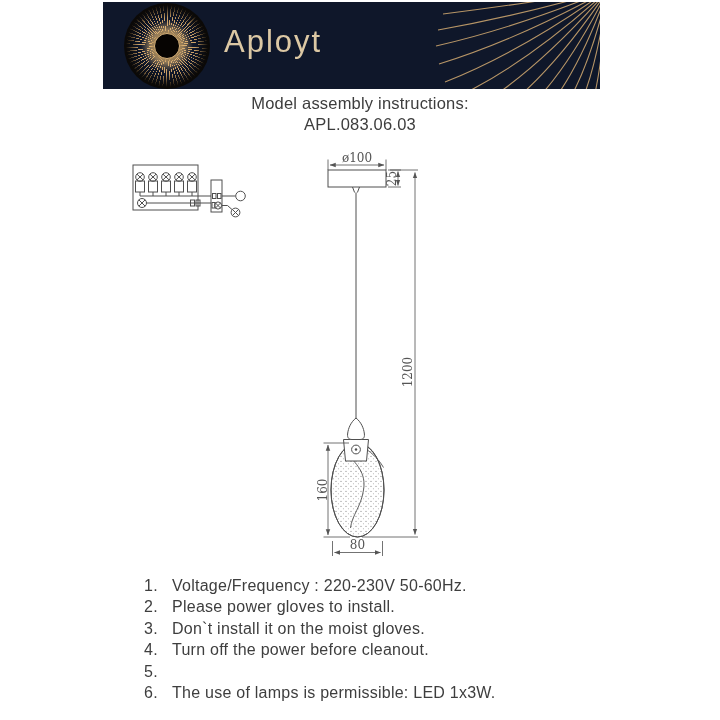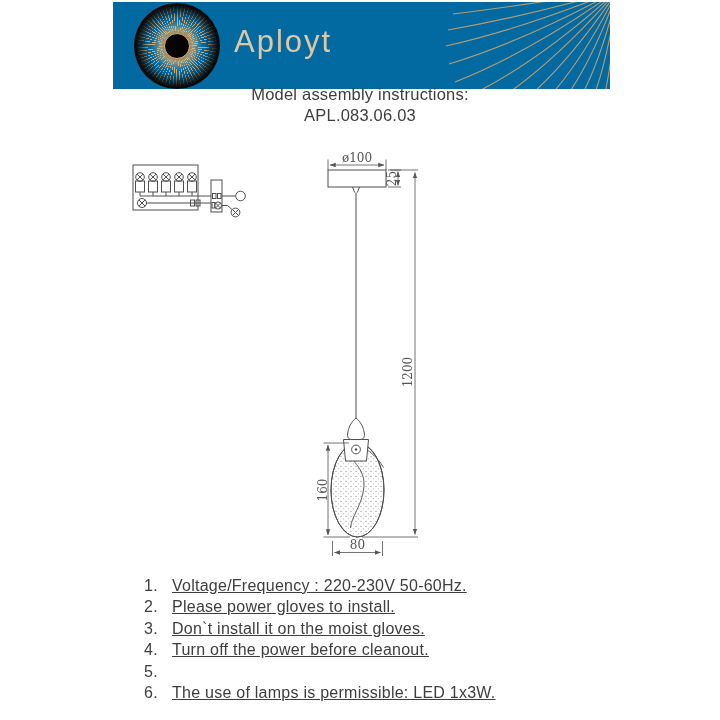--- a/index.html
+++ b/index.html
@@ -1,48 +1,48 @@
 <!DOCTYPE html>
 <html><head>
 <meta charset="utf-8">
 <style>
   html,body{margin:0;padding:0;}
   body{width:720px;height:720px;background:#ffffff;font-family:"Liberation Sans",sans-serif;}
   #canvas{position:relative;width:720px;height:720px;background:#fff;overflow:hidden;}
 
   
-  .banner{position:absolute;left:113px;top:2px;width:497px;height:87px;background:#0369a1;overflow:hidden;text-align:right;}
+  .banner{position:absolute;left:103px;top:2px;width:497px;height:87px;background:#0f172a;overflow:hidden;text-align:right;}
   .sunburst{position:absolute;left:21px;top:1px;width:86px;height:86px;}
   .sunburst-rays{position:absolute;inset:0;border-radius:50%;
     background:
       radial-gradient(circle, #0b0907 0 12px, rgba(11,9,7,0) 16px, rgba(11,9,7,0) 28px, #0b0907 41px),
       repeating-conic-gradient(from 0deg, rgba(214,168,106,0.95) 0deg 1.4deg, rgba(11,9,7,0) 1.4deg 5.45deg);}
   .sunburst-glow{position:absolute;inset:0;border-radius:50%;
     background:radial-gradient(circle, rgba(244,205,140,0.0) 0 9px, rgba(240,196,128,0.55) 13px 16px, rgba(240,196,128,0.0) 26px);}
   .sunburst-core{position:absolute;left:50%;top:50%;width:24px;height:24px;margin:-13px 0 0 -13px;
     background:#060402;border:1px solid #d9b47c;border-radius:50%;box-shadow:0 0 6px 1px rgba(222,178,112,0.45);}
   .wordmark{position:absolute;left:121px;top:22px;font-size:31px;font-weight:400;color:#dcc8a4;
     letter-spacing:2px;font-family:"Liberation Sans",sans-serif;}
   .banner-rays{position:absolute;right:0;top:0;width:200px;height:87px;}
 
   
-  .title-block{position:absolute;left:0;top:84px;width:720px;text-align:center;color:#3d3d3d;}
+  .title-block{position:absolute;left:0;top:93px;width:720px;text-align:center;color:#3d3d3d;}
   .title-line{font-size:16.5px;line-height:21px;letter-spacing:0.2px;}
 
   
   .drawing{position:absolute;left:110px;top:140px;width:335px;height:430px;}
   .drawing svg{display:block;}
   .dim{font-family:"DejaVu Serif",serif;font-size:12px;fill:#555555;}
 
   
   .instructions{position:absolute;left:0;top:575px;width:720px;padding-left:144px;box-sizing:border-box;
     color:#3e3e3e;font-size:16px;letter-spacing:0.25px;}
   .instr-row{display:flex;line-height:21.4px;}
   .instr-num{min-width:20px;}
-  .instr-text{margin-left:8px;white-space:nowrap;text-decoration:underline;}
+  .instr-text{margin-left:8px;white-space:nowrap;}
 </style>
 </head>
 <body>
 
 <div id="canvas">
 
   <div class="banner">
     <div class="sunburst">
       <div class="sunburst-rays"></div>
       <div class="sunburst-glow"></div>

